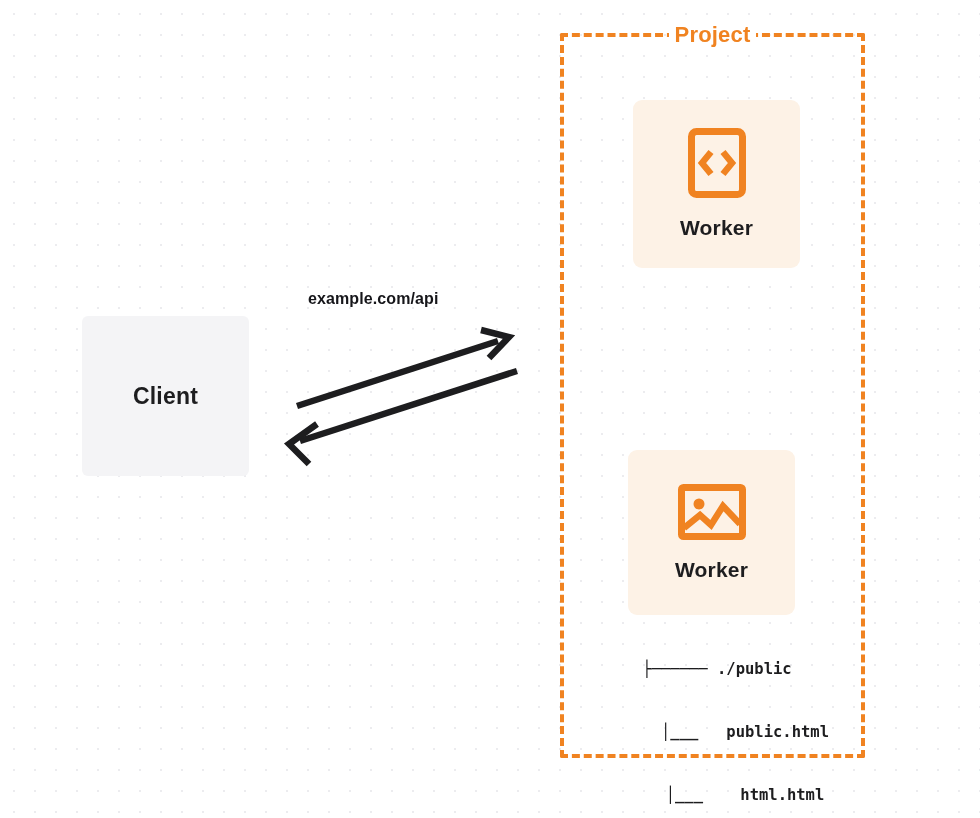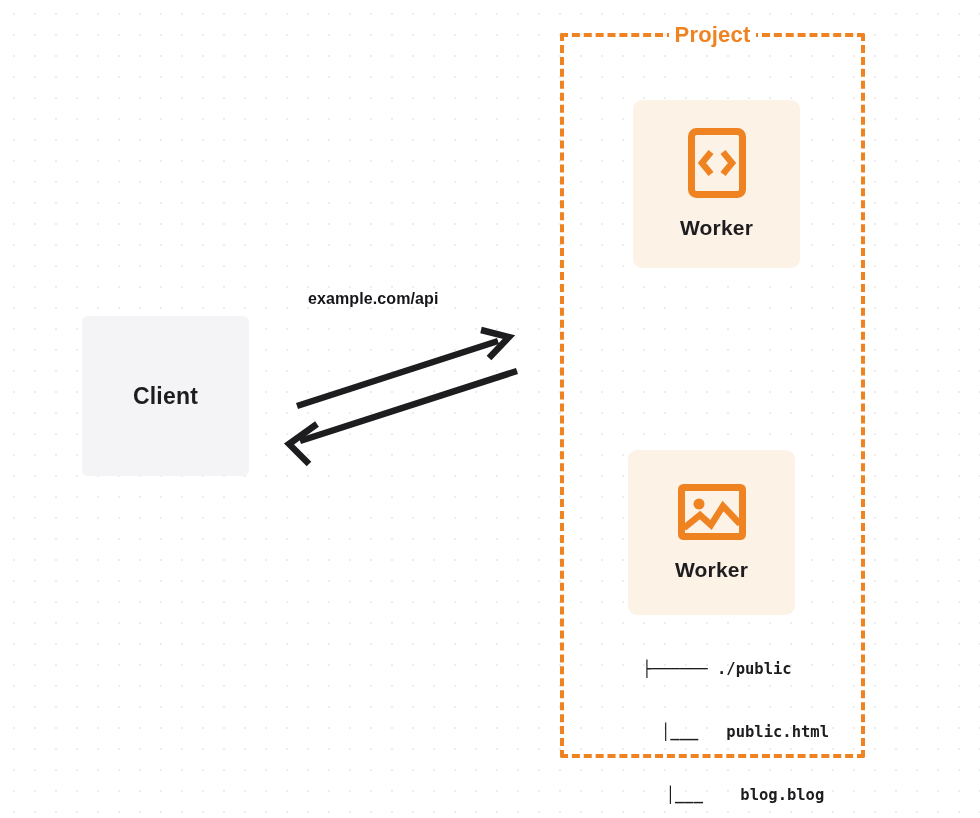--- a/index.html
+++ b/index.html
@@ -187,17 +187,17 @@
         <circle cx="21" cy="20" r="5.5" fill="#f08321"></circle>
         <polyline points="6,44 22,31 33,41 45,22 62,40" fill="none" stroke="#f08321" stroke-width="6.5" stroke-linecap="butt" stroke-linejoin="miter"></polyline>
       </svg>
     </span>
     <span class="card-label">Worker</span>
   </div>
 
   <div id="file-tree">
     <div class="tree-row">├────── ./public</div>
     <div class="tree-row">      │___   public.html</div>
-    <div class="tree-row">      │___    blog.blog</div>
+    <div class="tree-row">      │___    html.html</div>
     
   </div>
 
 </div>
 
 </body></html>

